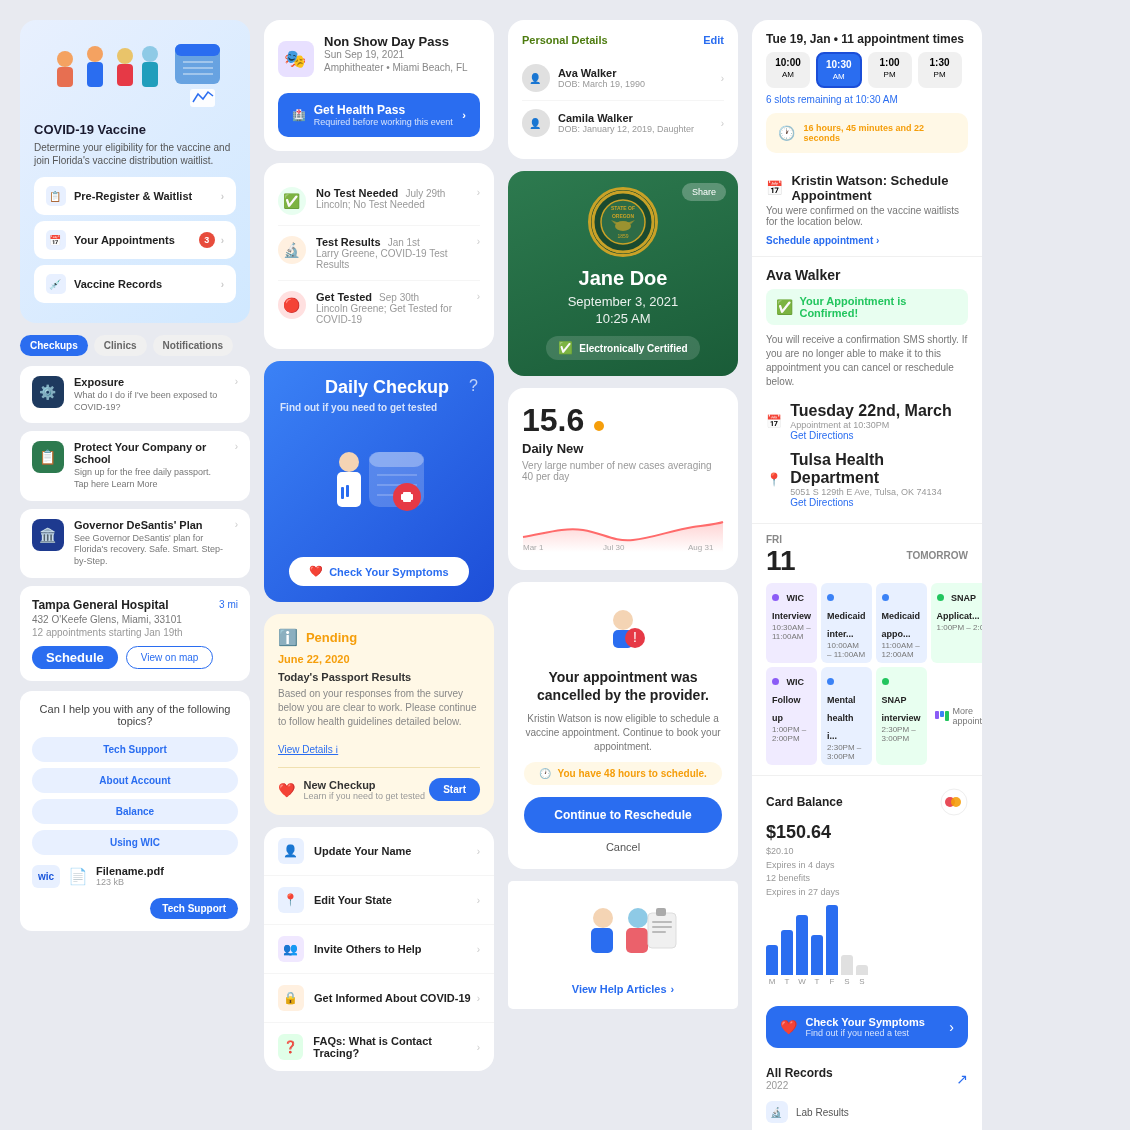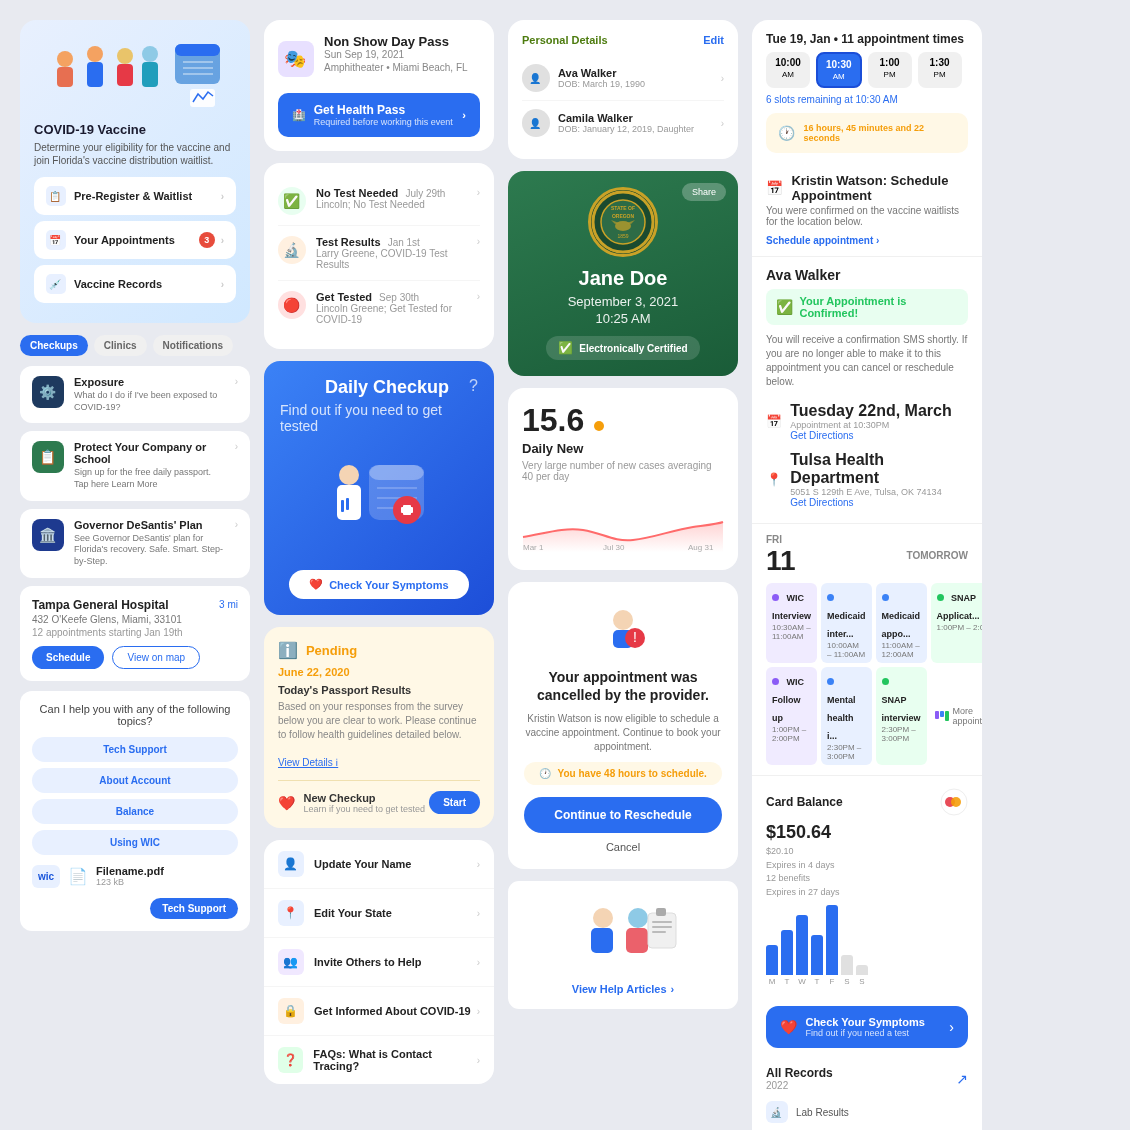--- a/index.html
+++ b/index.html
@@ -70,21 +70,21 @@
     .info-desc { font-size: 9px; color: #777; line-height: 1.3; }
 
     .hospital-card {
       background: #fff; border-radius: 12px; padding: 12px; margin-bottom: 10px;
     }
     .hospital-name { font-size: 12px; font-weight: 700; color: #222; }
     .hospital-dist { font-size: 10px; color: #2a6df0; float: right; }
     .hospital-addr { font-size: 10px; color: #777; margin-bottom: 2px; }
     .hospital-appt { font-size: 10px; color: #999; margin-bottom: 8px; }
     .btn-row { display: flex; gap: 8px; }
-    .btn-blue { background: #2a6df0; color: #fff; border: none; border-radius: 20px; padding: 0 14px; font-size: 10px; font-weight: 600; cursor: pointer; }
+    .btn-blue { background: #2a6df0; color: #fff; border: none; border-radius: 20px; padding: 0 14px; font-size: 13px; font-weight: 600; cursor: pointer; }
     .btn-outline { background: transparent; color: #2a6df0; border: 1.5px solid #2a6df0; border-radius: 20px; padding: 5px 14px; font-size: 10px; font-weight: 400; cursor: pointer; }
 
     .chat-card { background: #fff; border-radius: 12px; padding: 12px; }
     .chat-q { font-size: 11px; color: #444; text-align: center; margin-bottom: 10px; }
     .chat-btn { display: block; width: 100%; background: #e8f0ff; color: #2a6df0; border: none; border-radius: 20px; padding: 7px; font-size: 10px; font-weight: 600; margin-bottom: 6px; cursor: pointer; text-align: center; }
     .chat-footer { display: flex; align-items: center; gap: 8px; margin-top: 10px; }
     .wic-logo { font-size: 10px; font-weight: 800; color: #1a56db; background: #e8f0ff; border-radius: 6px; padding: 6px 6px; }
     .file-row { display: flex; align-items: center; gap: 8px; padding: 8px 0; border-top: 1px solid #f0f0f0; }
     .file-icon { color: #e74c3c; font-size: 16px; }
     .file-name { font-size: 11px; font-weight: 600; color: #222; }
@@ -109,21 +109,21 @@
     .notif-icon { width: 28px; height: 28px; border-radius: 50%; flex-shrink: 0; display: flex; align-items: center; justify-content: center; font-size: 12px; }
     .notif-title { font-size: 11px; font-weight: 700; color: #222; }
     .notif-sub { font-size: 10px; color: #999; }
 
     .daily-checkup-card {
       background: linear-gradient(135deg, #3b82f6 0%, #1d4ed8 100%);
       border-radius: 16px; padding: 16px; margin-bottom: 12px;
       position: relative; overflow: hidden;
     }
     .dc-title { font-size: 18px; font-weight: 800; color: #fff; margin-bottom: 4px; margin-left: 45px; }
-    .dc-desc { font-size: 14px; color: rgba(255,255,255,0.8); margin-bottom: 6px; }
+    .dc-desc { font-size: 10px; color: rgba(255,255,255,0.8); margin-bottom: 14px; font-weight: bold; }
     .dc-btn {
       background: #fff; color: #2a6df0; border: none; border-radius: 20px;
       padding: 8px 20px; font-size: 11px; font-weight: 700; cursor: pointer;
       display: flex; align-items: center; gap: 6px; margin: 0 auto;
     }
 
     .pending-card {
       background: #fff8e6; border-radius: 16px; padding: 14px;
     }
     .pending-header { display: flex; align-items: center; gap: 8px; margin-bottom: 6px; }
@@ -189,21 +189,21 @@
     .stat-desc { font-size: 10px; color: #999; margin-bottom: 10px; }
     .mini-chart { width: 100%; height: 60px; }
 
     .cancelled-card { background: #fff; border-radius: 16px; padding: 16px; text-align: center; margin-bottom: 12px; }
     .cancel-title { font-size: 14px; font-weight: 700; color: #222; margin-bottom: 8px; line-height: 1.3; }
     .cancel-desc { font-size: 10px; color: #777; margin-bottom: 8px; line-height: 1.4; }
     .hours-badge { background: #fff8e6; border-radius: 20px; padding: 6px 14px; font-size: 10px; color: #f59e0b; font-weight: 600; display: flex; align-items: center; gap: 6px; justify-content: center; margin-bottom: 12px; }
     .reschedule-btn { background: #2a6df0; color: #fff; border: none; border-radius: 25px; padding: 11px; width: 100%; font-size: 12px; font-weight: 700; cursor: pointer; margin-bottom: 8px; }
     .cancel-link { font-size: 11px; color: #555; cursor: pointer; text-align: center; display: block; }
 
-    .help-card { background: #fff; border-radius: 11px; padding: 14px; }
+    .help-card { background: #fff; border-radius: 5px; padding: 14px; }
     .help-illustration { width: 100%; height: 80px; display: flex; align-items: center; justify-content: center; margin-bottom: 8px; }
     .help-link { display: flex; align-items: center; gap: 4px; font-size: 11px; color: #2a6df0; font-weight: 600; cursor: pointer; }
 
     
     .appt-header { padding: 12px 14px 8px; }
     .appt-date-title { font-size: 12px; font-weight: 700; color: #222; margin-bottom: 6px; }
     .appt-slots { display: flex; gap: 6px; margin-bottom: 6px; }
     .slot {
       background: #f0f0f0; border-radius: 8px; padding: 5px 8px;
       font-size: 10px; text-align: center; cursor: pointer; min-width: 44px;

